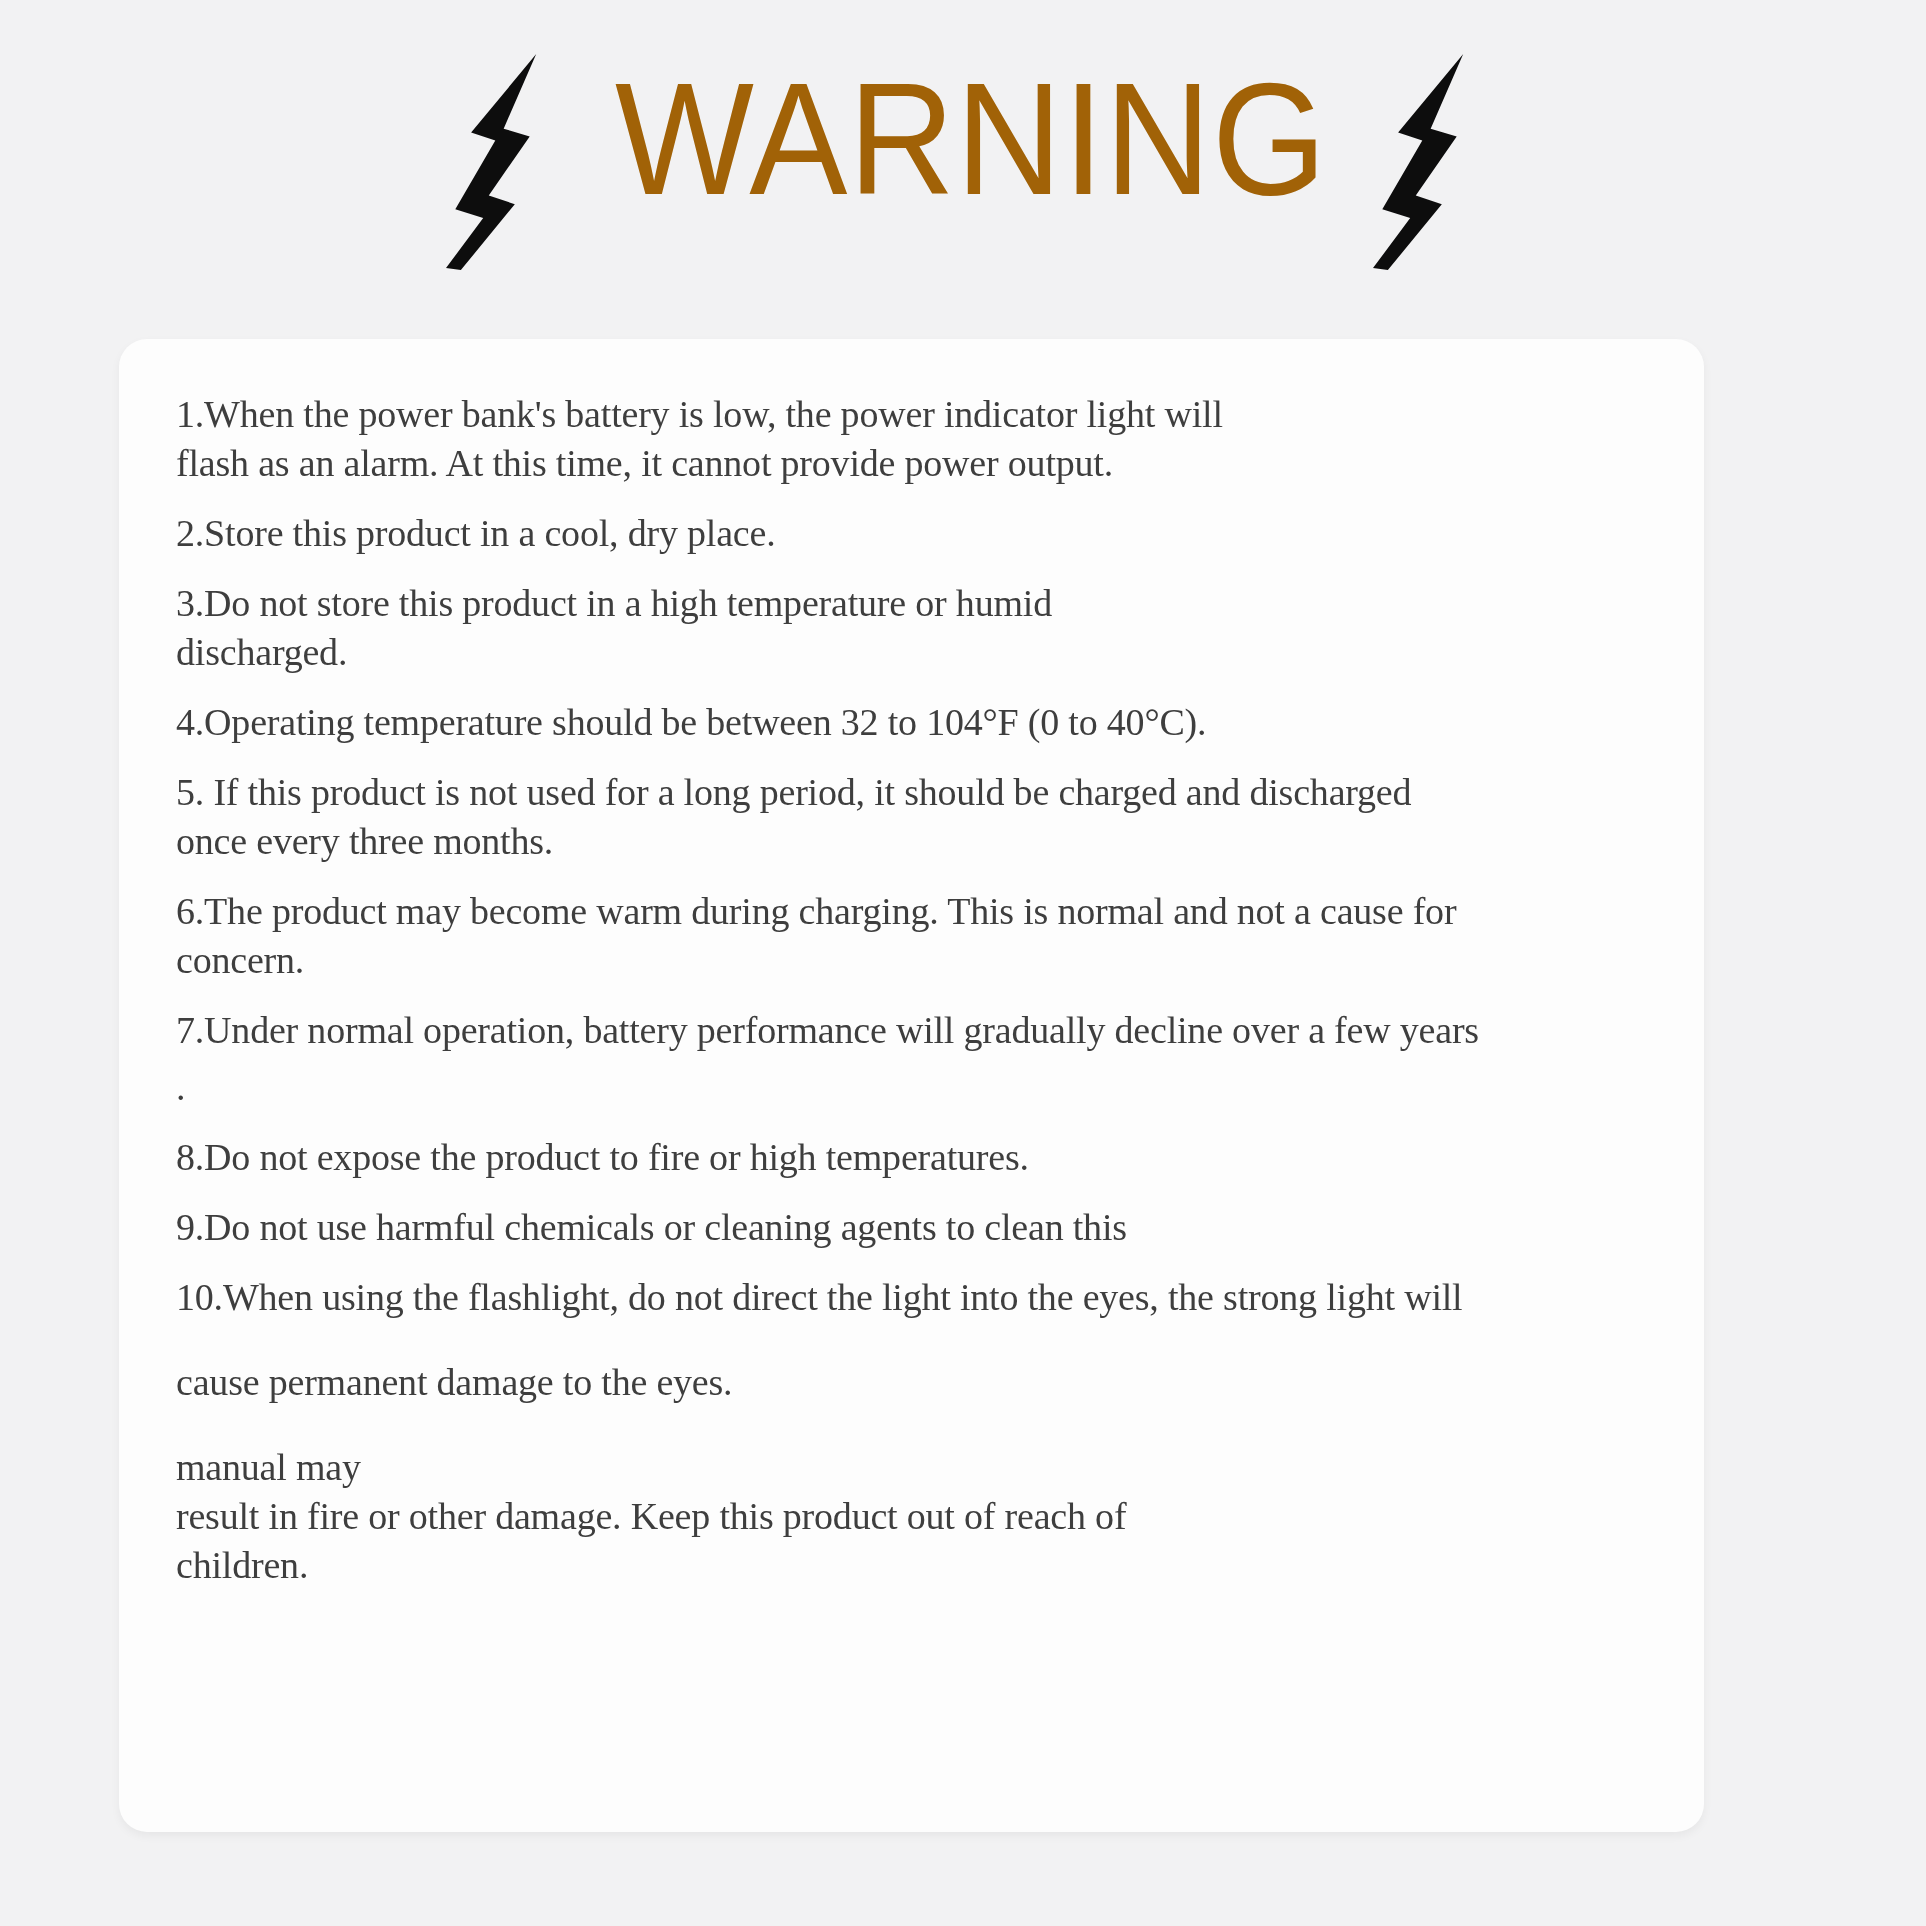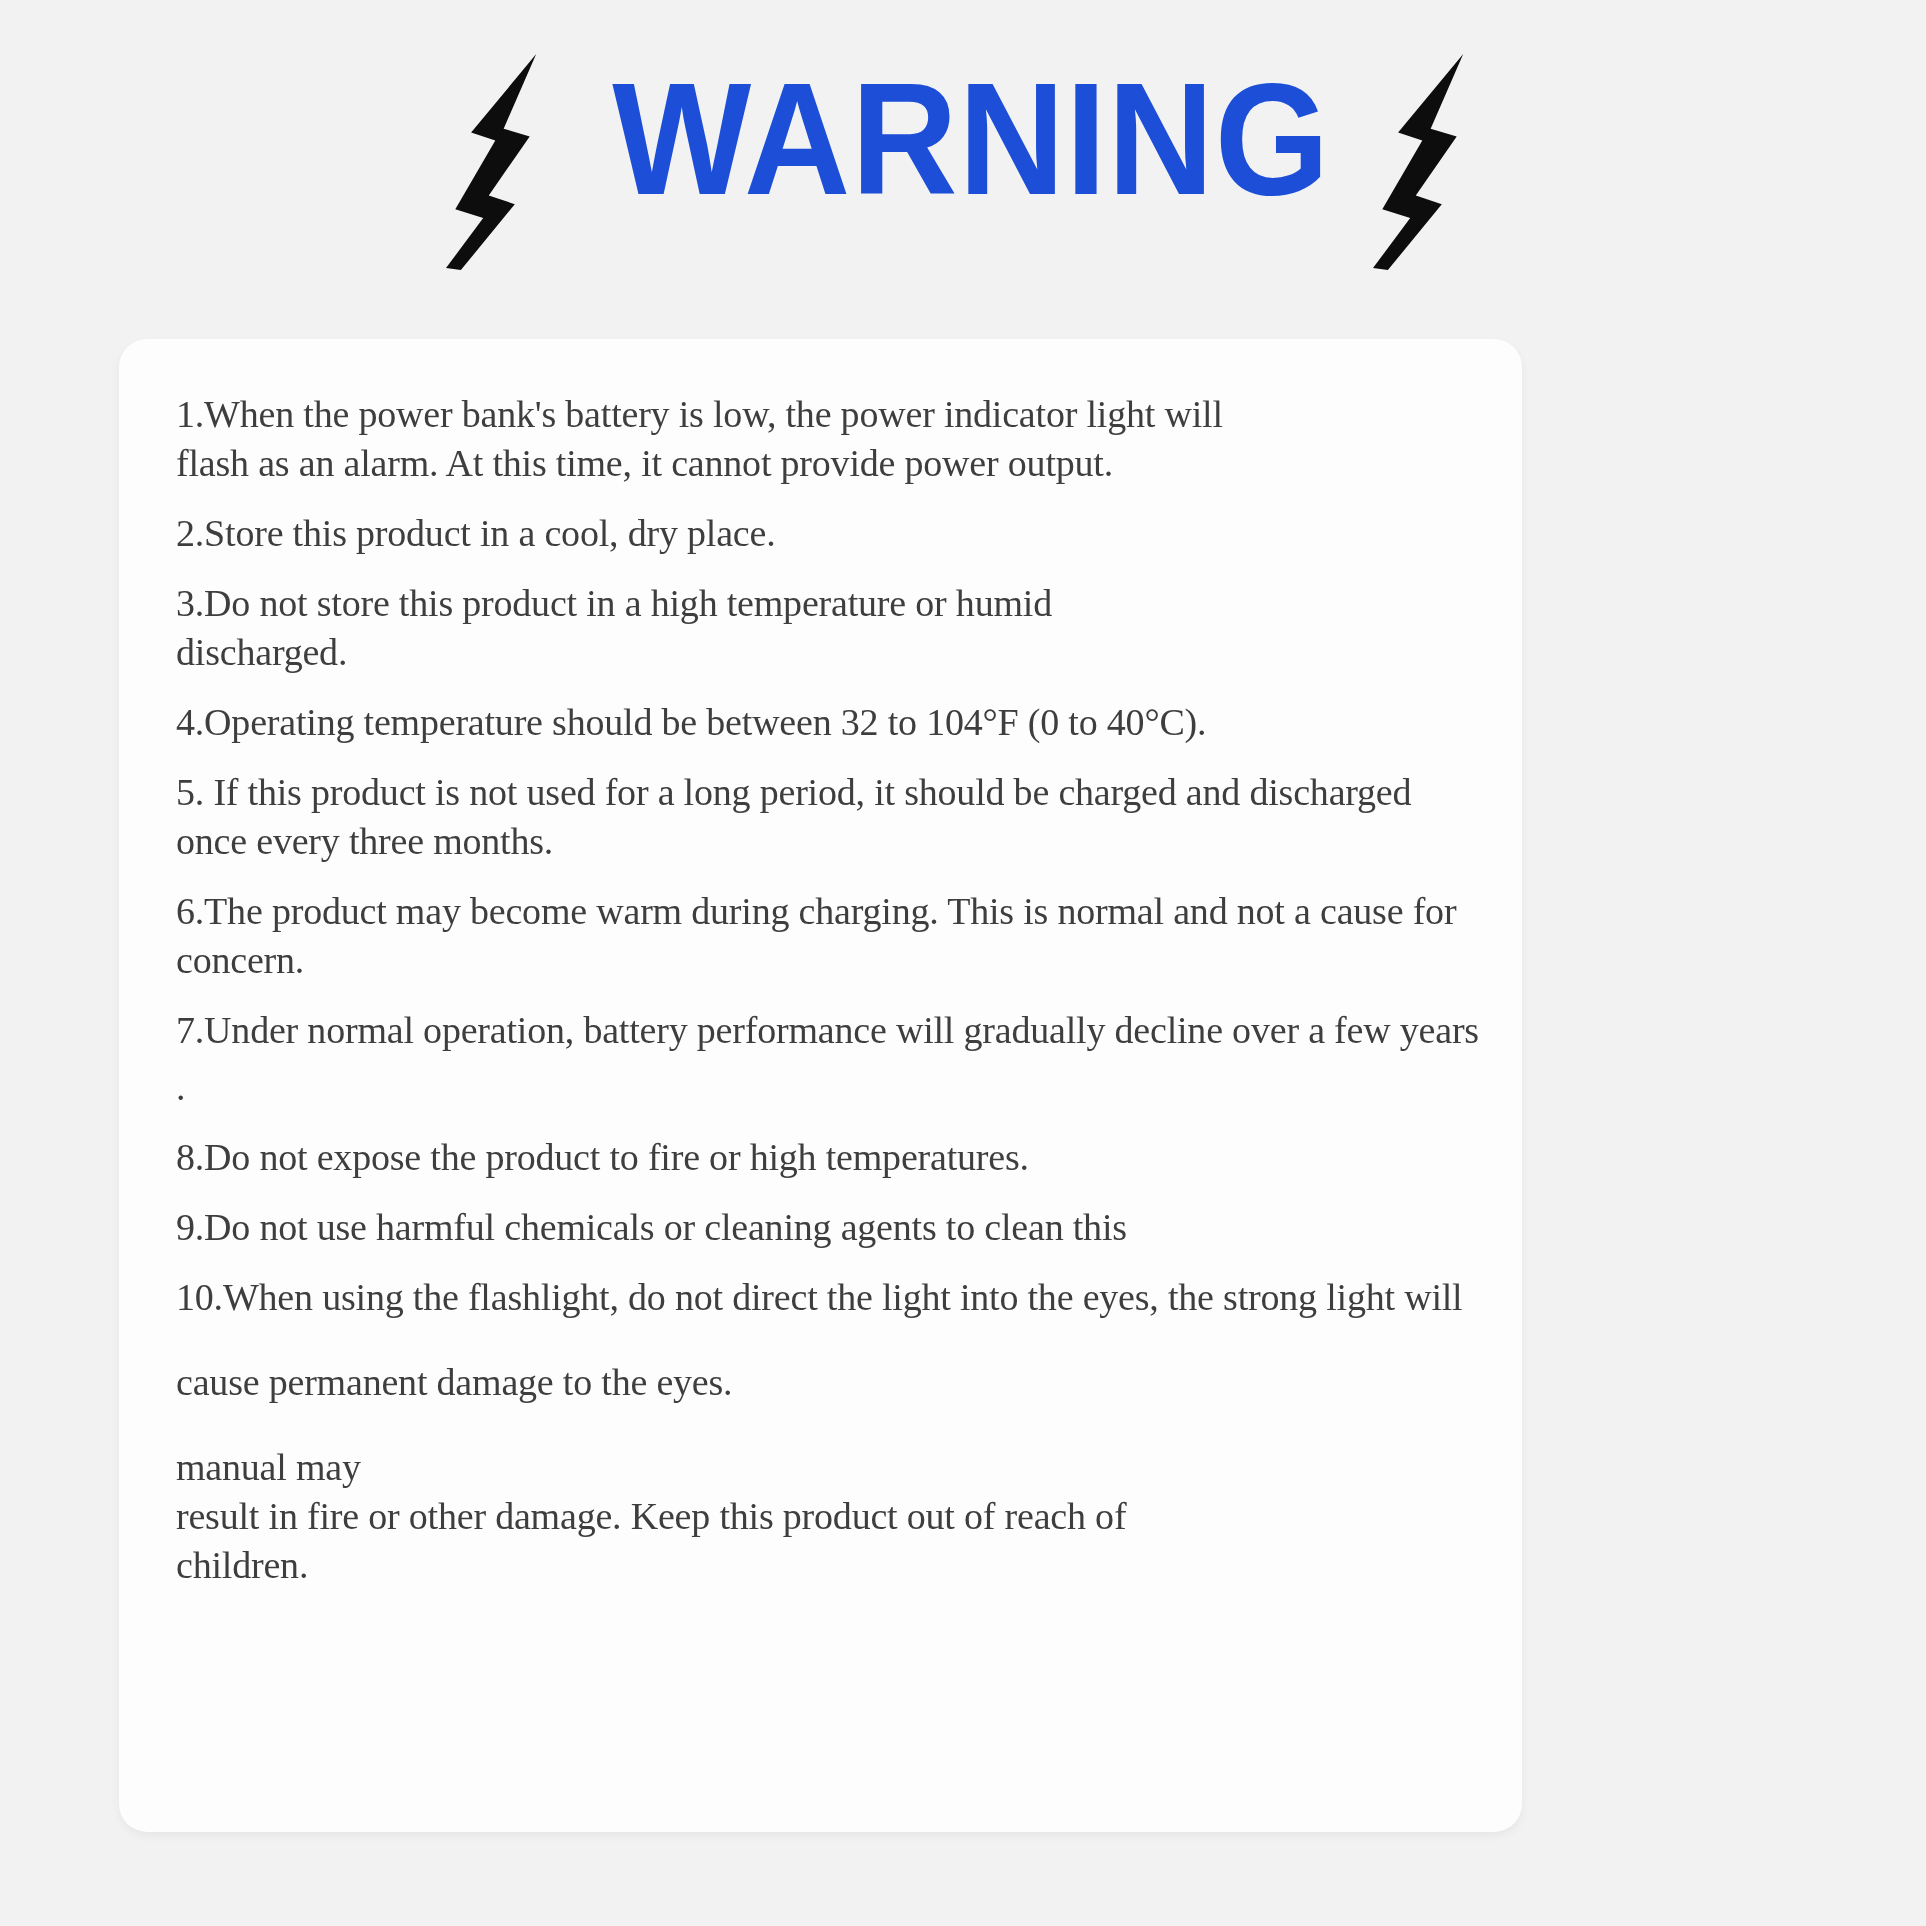--- a/index.html
+++ b/index.html
@@ -21,24 +21,24 @@
     width: 1927px;
     height: 297px;
   }
   .title {
     position: absolute;
     left: 16px;
     right: 0;
     top: 59px;
     text-align: center;
     font-family: "Liberation Sans", sans-serif;
-    font-weight: 700;
+    font-weight: 400;
     font-size: 160px;
     line-height: 160px;
-    color: #1d4ed8;
+    color: #a16207;
     white-space: nowrap;
   }
   .title .squeeze {
     display: inline-block;
     transform: scaleX(0.92);
     transform-origin: center;
     letter-spacing: 1px;
   }
   .bolt {
     position: absolute;
@@ -46,21 +46,21 @@
     width: 93px;
     height: 218px;
   }
   .bolt.left  { left: 446px; }
   .bolt.right { left: 1373px; }
   .bolt svg { width: 100%; height: 100%; display: block; }
   .card {
     position: absolute;
     left: 119px;
     top: 339px;
-    width: 1403px;
+    width: 1585px;
     height: 1493px;
     background: #fdfdfd;
     border-radius: 28px;
     box-shadow: 0 4px 10px rgba(0,0,0,0.05);
     box-sizing: border-box;
     padding: 51px 57px 59px 57px;
   }
   .item {
     margin: 0 0 21px 0;
   }

